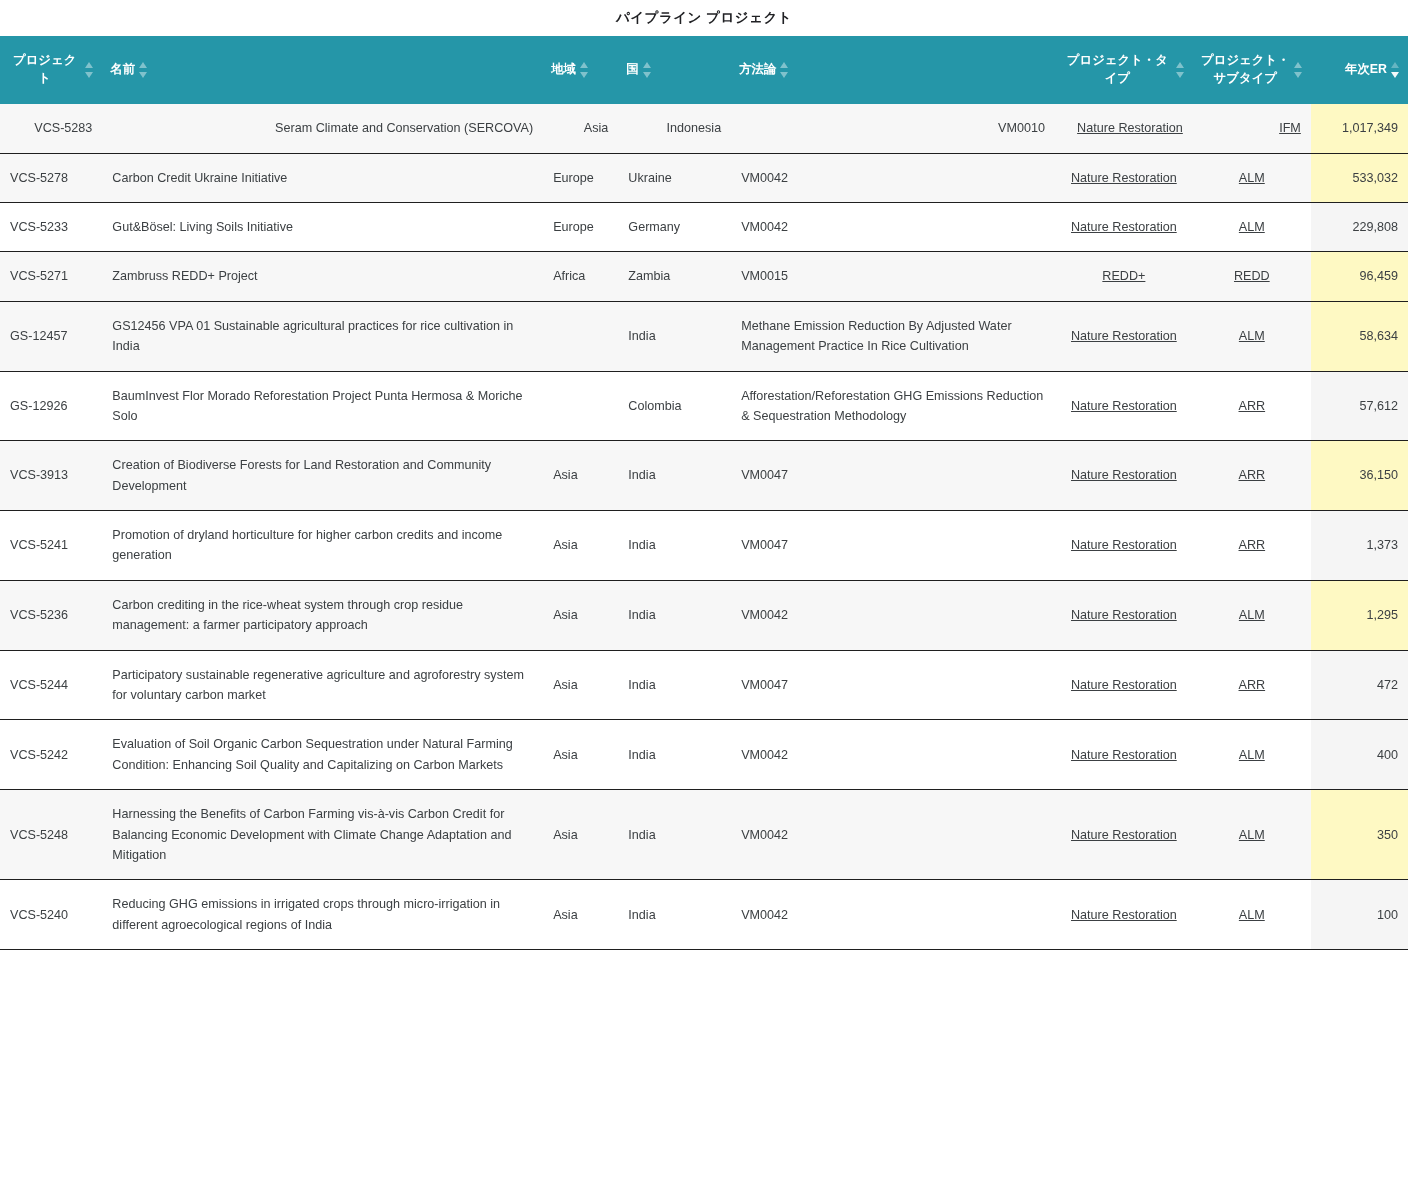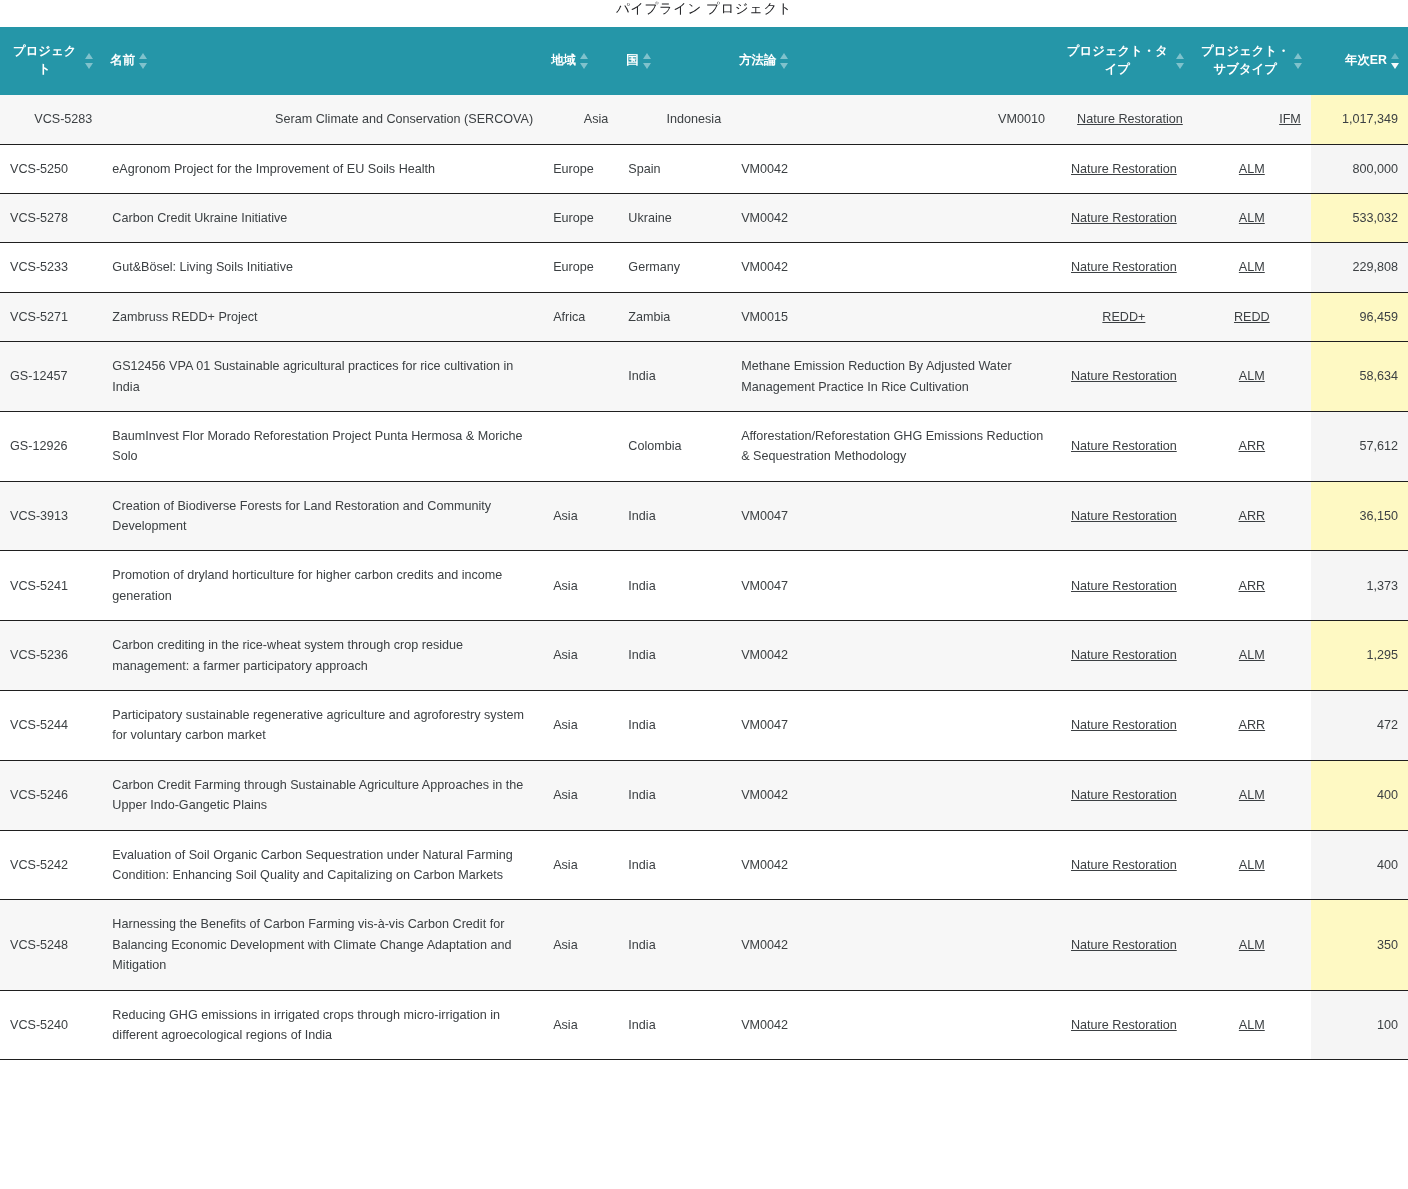--- a/index.html
+++ b/index.html
@@ -14,23 +14,23 @@
     font-family: "Liberation Sans", "DejaVu Sans", sans-serif;
     color: #3c4043;
     -webkit-font-smoothing: antialiased;
   }
 
   .page { width: 1408px; }
 
   .page-title {
     text-align: center;
     font-size: 13.5px;
-    font-weight: 400;
+    font-weight: 700;
     color: #202124;
-    padding: 1px 0 10px 0;
+    padding: 10px 0 10px 0;
     letter-spacing: .5px;
     line-height: 1.2;
   }
 
   table.grid {
     width: 1408px;
     border-collapse: collapse;
     table-layout: fixed;
     font-size: 12.6px;
   }
@@ -217,30 +217,20 @@
         <tr class="odd">
           <td class="align-left">VCS-5283</td>
           <td class="align-left">Seram Climate and Conservation (SERCOVA)</td>
           <td class="align-left">Asia</td>
           <td class="align-left">Indonesia</td>
           <td class="align-left">VM0010</td>
           <td class="align-center">Nature Restoration</td>
           <td class="align-center">IFM</td>
           <td class="align-right er-col">1,017,349</td>
         </tr>
-        <tr class="even">
-          <td class="align-left">VCS-5250</td>
-          <td class="align-left">eAgronom Project for the Improvement of EU Soils Health</td>
-          <td class="align-left">Europe</td>
-          <td class="align-left">Spain</td>
-          <td class="align-left">VM0042</td>
-          <td class="align-center">Nature Restoration</td>
-          <td class="align-center">ALM</td>
-          <td class="align-right er-col">800,000</td>
-        </tr>
         <tr class="odd">
           <td class="align-left">VCS-5278</td>
           <td class="align-left">Carbon Credit Ukraine Initiative</td>
           <td class="align-left">Europe</td>
           <td class="align-left">Ukraine</td>
           <td class="align-left">VM0042</td>
           <td class="align-center">Nature Restoration</td>
           <td class="align-center">ALM</td>
           <td class="align-right er-col">533,032</td>
         </tr>
@@ -317,30 +307,20 @@
         <tr class="even">
           <td class="align-left">VCS-5244</td>
           <td class="align-left">Participatory sustainable regenerative agriculture and agroforestry system for voluntary carbon market</td>
           <td class="align-left">Asia</td>
           <td class="align-left">India</td>
           <td class="align-left">VM0047</td>
           <td class="align-center">Nature Restoration</td>
           <td class="align-center">ARR</td>
           <td class="align-right er-col">472</td>
         </tr>
-        <tr class="odd">
-          <td class="align-left">VCS-5246</td>
-          <td class="align-left">Carbon Credit Farming through Sustainable Agriculture Approaches in the Upper Indo-Gangetic Plains</td>
-          <td class="align-left">Asia</td>
-          <td class="align-left">India</td>
-          <td class="align-left">VM0042</td>
-          <td class="align-center">Nature Restoration</td>
-          <td class="align-center">ALM</td>
-          <td class="align-right er-col">400</td>
-        </tr>
         <tr class="even">
           <td class="align-left">VCS-5242</td>
           <td class="align-left">Evaluation of Soil Organic Carbon Sequestration under Natural Farming Condition: Enhancing Soil Quality and Capitalizing on Carbon Markets</td>
           <td class="align-left">Asia</td>
           <td class="align-left">India</td>
           <td class="align-left">VM0042</td>
           <td class="align-center">Nature Restoration</td>
           <td class="align-center">ALM</td>
           <td class="align-right er-col">400</td>
         </tr>

